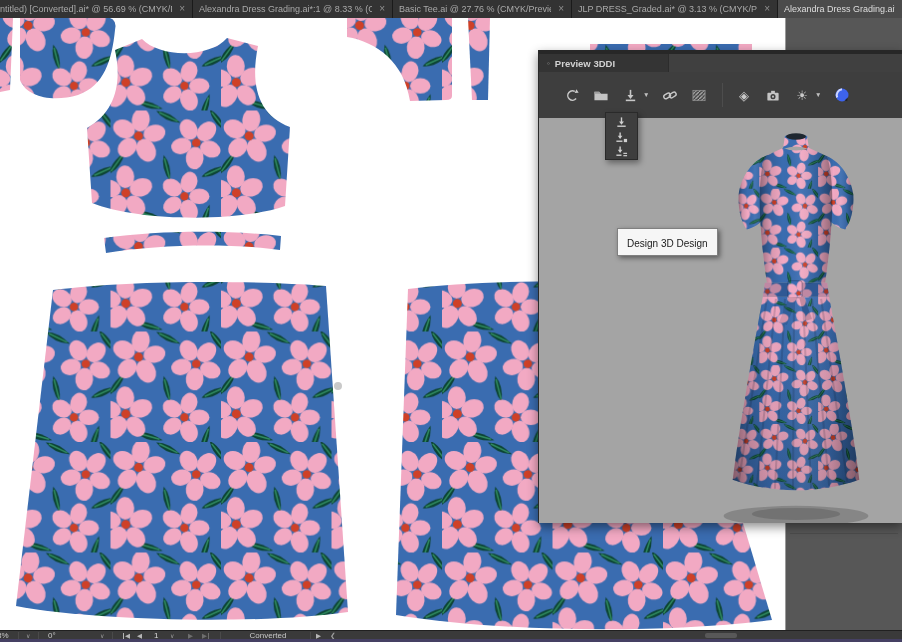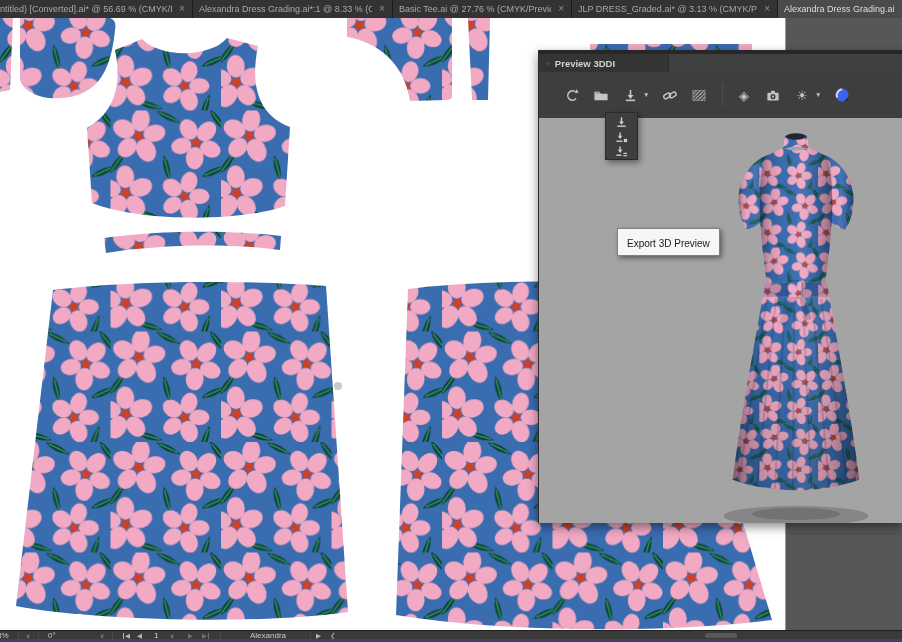--- a/index.html
+++ b/index.html
@@ -247,21 +247,21 @@
           <path d="M64,152 L126,152 L128,166 L62,166 Z" fill="#0a1430" opacity="0.22"></path>
           <rect x="87" y="150" width="14" height="17" rx="2" fill="url(#flB)" stroke="#0a1430" stroke-opacity="0.3"></rect>
           <path d="M88,166 L78,192 L86,194 L96,167 Z" fill="url(#flB)"></path>
           <path d="M88,166 L78,192 L86,194 L96,167 Z" fill="#000" opacity="0.12"></path>
           <path d="M98,166 L104,190 L111,188 L103,166 Z" fill="url(#flB)"></path>
           <path d="M98,166 L104,190 L111,188 L103,166 Z" fill="#000" opacity="0.18"></path>
         </svg>
       </div>
 
       <div class="tooltip">
-        <span>Export 3D Preview</span>
+        <span>Design 3D Design</span>
       </div>
     </div>
 
     <div class="dropdown">
       <span class="dd-item">
         <svg width="13" height="13" viewBox="0 0 14 14">
             <line x1="7" y1="1.5" x2="7" y2="6.5" stroke="#d0d0d0" stroke-width="1.5"></line>
             <path d="M4.4,6 L9.6,6 L7,9.5 Z" fill="#d0d0d0"></path>
             <line x1="2.5" y1="11" x2="11.5" y2="11" stroke="#d0d0d0" stroke-width="1.5"></line>
           </svg>
@@ -316,21 +316,21 @@
     <div class="sb sb-field" style="left:48px">0°</div>
     <div class="sb sb-caret" style="left:100px">∨</div>
     <div class="sb-sep" style="left:112px"></div>
     <div class="sb tri nav-last" style="left:122px">◀</div>
     <div class="sb tri" style="left:137px">◀</div>
     <div class="sb sb-field" style="left:154px;color:#dcdcdc">1</div>
     <div class="sb sb-caret" style="left:170px">∨</div>
     <div class="sb tri dim" style="left:188px">▶</div>
     <div class="sb tri dim nav-first" style="left:202px">▶</div>
     <div class="sb-sep" style="left:220px"></div>
-    <div class="sb sb-field" style="left:228px;width:80px;justify-content:center">Alexandra</div>
+    <div class="sb sb-field" style="left:228px;width:80px;justify-content:center">Converted</div>
     <div class="sb-sep" style="left:310px"></div>
     <div class="sb tri" style="left:316px">▶</div>
     <div class="sb" style="left:330px;color:#9c9c9c;font-size:7px">❮</div>
     <div class="sb-thumb"></div>
     <div class="purple"></div>
   </div>
 
 </div>
 
 </body></html>

